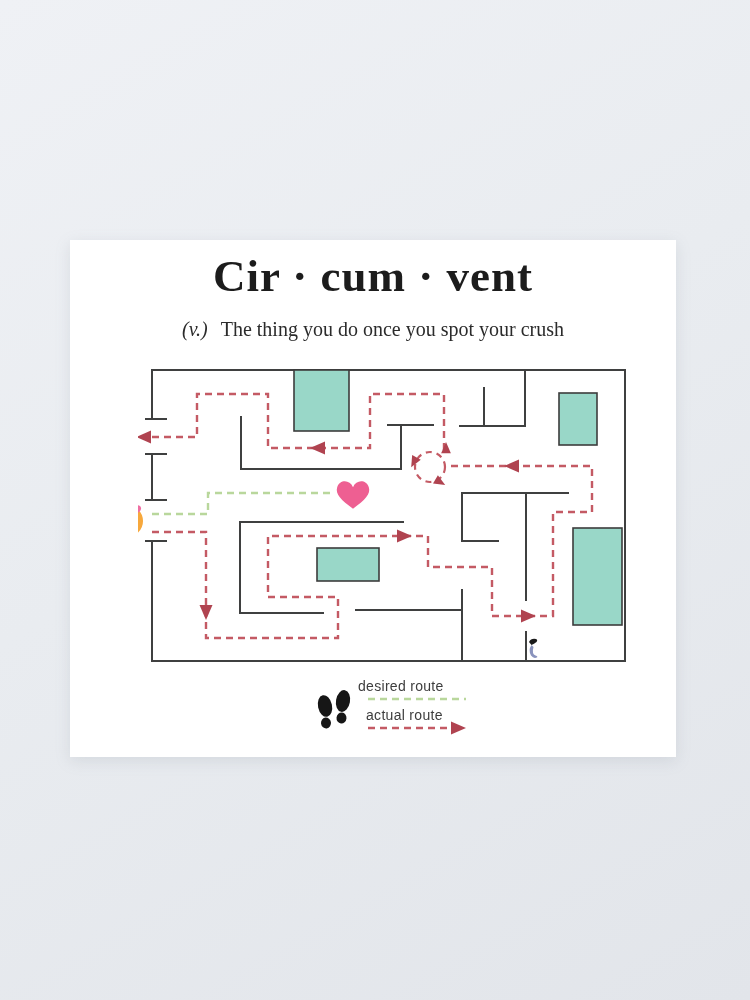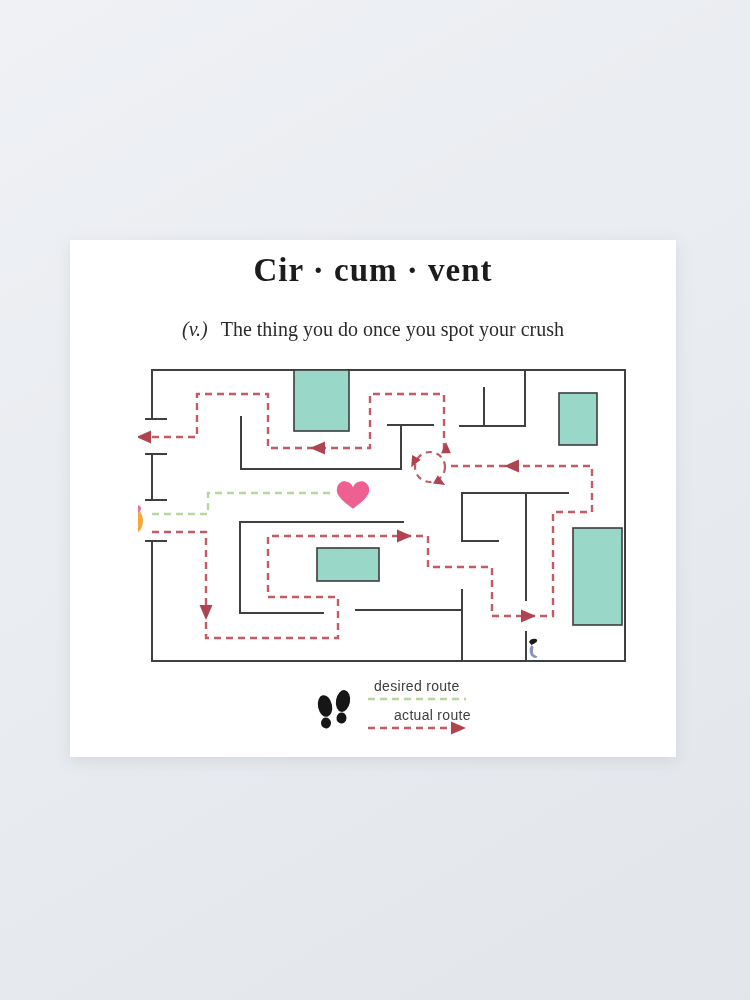--- a/index.html
+++ b/index.html
@@ -7,21 +7,21 @@
     width:750px;height:1000px;position:relative;overflow:hidden;
     background:linear-gradient(150deg,#eff1f5 0%,#e9ecf0 45%,#e2e5ea 100%);
     font-family:"Liberation Sans",sans-serif;
   }
   .poster{
     position:absolute;left:70px;top:240px;width:606px;height:517px;
     background:#ffffff;box-shadow:0 4px 14px rgba(130,140,152,0.18);
   }
   .title{
     position:absolute;top:12px;left:0;width:100%;text-align:center;
-    font-family:"Liberation Serif",serif;font-weight:bold;font-size:33px;
+    font-family:"Liberation Serif",serif;font-weight:bold;font-size:45px;
     color:#1c1c1c;letter-spacing:1px;line-height:1.1;
   }
   .subtitle{
     position:absolute;top:78px;left:0;width:100%;text-align:center;
     font-family:"Liberation Serif",serif;font-size:20px;color:#2b2b2b;
   }
   .subtitle .pos{font-style:italic;margin-right:13px;}
   .maze-wrap{position:absolute;left:68px;top:116px;width:500px;height:316px;}
   .legend-label{
     position:absolute;font-size:14px;color:#3d3d3d;letter-spacing:0.3px;
@@ -96,23 +96,23 @@
       </g>
     </svg>
 
   <svg class="abs" style="left:243px;top:448px;" width="42" height="44" viewBox="0 0 42 44">
       <ellipse cx="12" cy="18" rx="7" ry="11" fill="#161616" transform="rotate(-12 12 18)"></ellipse>
       <ellipse cx="13" cy="35" rx="5" ry="5.5" fill="#161616" transform="rotate(-8 13 35)"></ellipse>
       <ellipse cx="30" cy="13" rx="7" ry="11" fill="#161616" transform="rotate(10 30 13)"></ellipse>
       <ellipse cx="28.5" cy="30" rx="5" ry="5.5" fill="#161616" transform="rotate(6 28.5 30)"></ellipse>
     </svg>
 
-  <div class="legend-label" style="left:304px;top:438px;">desired route</div>
+  <div class="legend-label" style="left:288px;top:438px;">desired route</div>
   <svg class="abs" style="left:296px;top:455px;" width="104" height="10" viewBox="0 0 104 10">
       <line x1="2" y1="4" x2="100" y2="4" stroke="#b9d79c" stroke-width="2.4" stroke-dasharray="7 5"></line>
     </svg>
 
-  <div class="legend-label" style="left:324px;top:467px;text-align:right;">actual route</div>
+  <div class="legend-label" style="left:296px;top:467px;text-align:right;">actual route</div>
   <svg class="abs" style="left:296px;top:481px;" width="104" height="14" viewBox="0 0 104 14">
       <line x1="2" y1="7" x2="84" y2="7" stroke="#c45a64" stroke-width="2.4" stroke-dasharray="7 5"></line>
       <path d="M8,0 L-7,-6.5 L-7,6.5 Z" fill="#b04350" transform="translate(92,7)"></path>
     </svg>
 </div>
 
 </body></html>

